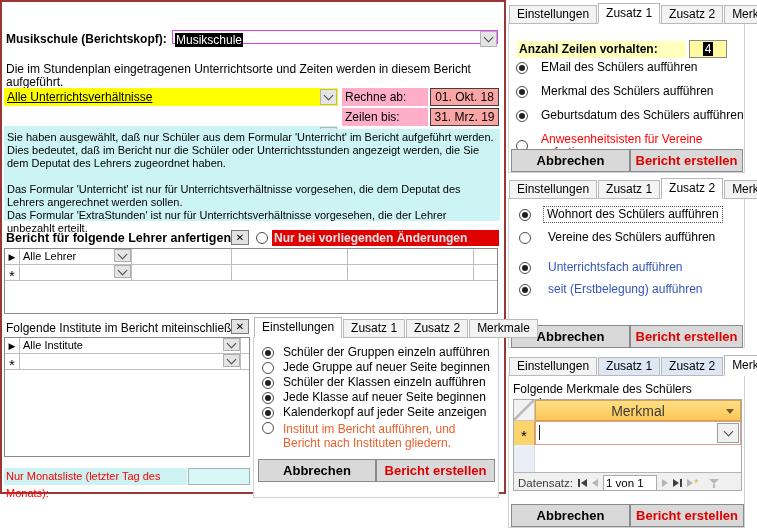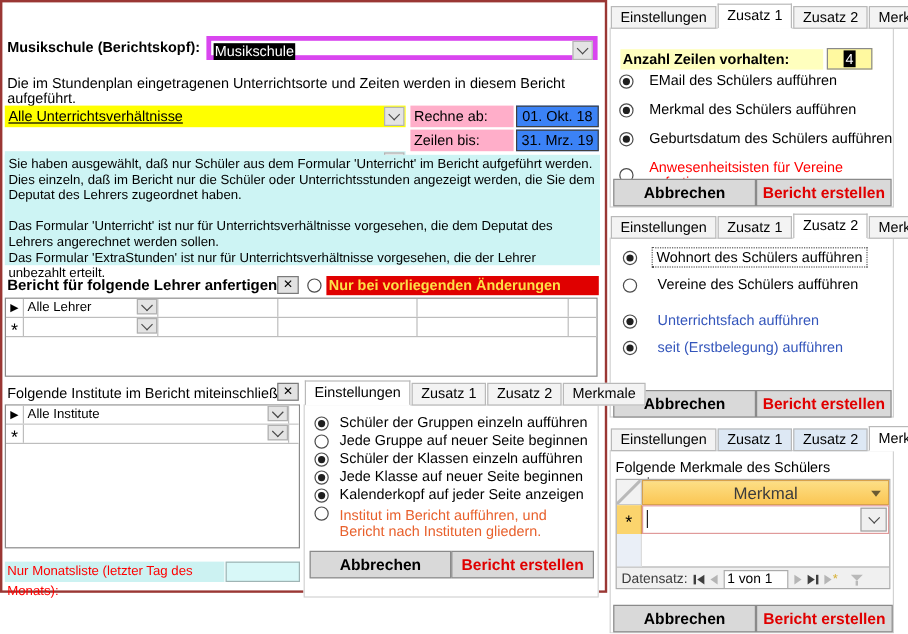--- a/index.html
+++ b/index.html
@@ -8,37 +8,37 @@
   .abs{position:absolute;box-sizing:border-box;}
 
   
   .dialog{position:absolute;left:0;top:0;width:506px;height:494px;border:2px solid #9a3734;background:#fff;box-sizing:border-box;}
   .titlebar{position:absolute;left:0;top:0;right:0;height:25px;border-bottom:2px solid #9a3734;background:#fff;}
   .title{position:absolute;left:30px;right:30px;top:5px;text-align:center;font-size:13px;}
   .closex{position:absolute;right:9px;top:2px;font-size:16px;color:#333;cursor:pointer;font-family:"DejaVu Sans",sans-serif;}
   .bold{font-weight:bold;}
   .appicon{position:absolute;left:9px;top:4px;}
 
-  .combofield{background:#fff;border:4px solid #d946ef;height:20px;line-height:16px;padding:1px 2px;font-size:12px;}
+  .combofield{background:#fff;border:1px solid #d946ef;height:14px;line-height:16px;padding:1px 2px;font-size:12px;}
   .invsel{background:#000;color:#fff;padding:0 1px;}
   .dropbtn{position:absolute;right:0px;top:0px;width:17px;height:16px;background:#e4e4e4;border:1px solid #b3b3b3;
            display:flex;align-items:center;justify-content:center;box-sizing:border-box;cursor:pointer;}
   .chev{width:6px;height:6px;border-right:1px solid #4a4a4a;border-bottom:1px solid #4a4a4a;transform:rotate(45deg);margin-top:-3px;}
 
   .introtext{font-size:12px;line-height:13.5px;}
   .yellowfield{background:#ffff00;height:18px;line-height:18px;padding:0 3px;font-size:12px;position:relative;text-decoration:underline;}
   .cyanfield{background:#cdf4f4;height:18px;line-height:18px;padding:0 3px;font-size:11px;position:relative;}
   .pinklabel{background:#ffaec9;height:18px;line-height:18px;padding:0 3px;font-size:12px;}
-  .pinkvalue{background:#3b82f6;height:18px;line-height:16px;border:1px solid #404040;text-align:center;font-size:12px;}
+  .pinkvalue{background:#fca5a5;height:18px;line-height:16px;border:1px solid #404040;text-align:center;font-size:12px;}
   .infobox{background:#cdf4f4;font-size:11px;line-height:13px;padding:2px 3px;}
   .infobox .para + .para{margin-top:13px;}
 
   .xbtn{background:#e2e2e2;border:1px solid #7a7a7a;width:18px;height:15px;text-align:center;line-height:13px;
         font-size:10px;font-weight:bold;font-family:"DejaVu Sans",sans-serif;cursor:pointer;}
-  .redbanner{background:#e00000;color:#fde047;font-weight:bold;font-size:12px;height:16px;line-height:16px;padding:0 2px;}
+  .redbanner{background:#e00000;color:#e5e5e5;font-weight:bold;font-size:12px;height:16px;line-height:16px;padding:0 2px;}
 
   .grid{position:absolute;border:1px solid #8a8a8a;background:#fff;box-sizing:border-box;overflow:hidden;}
   .grow{display:flex;height:15px;border-bottom:1px solid #bdbdbd;background:#fff;}
   .gsel{width:14px;flex:0 0 14px;border-right:1px solid #bdbdbd;display:flex;align-items:center;justify-content:center;}
   .gsel .cur{font-size:9px;font-family:"DejaVu Sans",sans-serif;}
   .gsel .new{font-size:15px;line-height:8px;padding-top:6px;}
   .gcell{border-right:1px solid #bdbdbd;position:relative;box-sizing:border-box;padding:1px 3px;font-size:11px;line-height:12px;}
   .cellbtn{position:absolute;right:0;top:0;width:17px;height:13px;background:#e4e4e4;border:1px solid #b0b0b0;
            display:flex;align-items:center;justify-content:center;box-sizing:border-box;cursor:pointer;}
 
@@ -140,21 +140,21 @@
       <span class="dropbtn" style="top:1px;right:1px;">
           <span class="chev"></span>
         </span>
     </div>
     <div class="abs pinklabel" style="left:340px;top:106px;width:86px;">Zeilen bis:</div>
     <div class="abs pinkvalue" style="left:428px;top:106px;width:69px;">31. Mrz. 19</div>
 
     <div class="abs infobox" style="left:2px;top:127px;width:496px;height:92px;">
       <div class="para">
         <span>Sie haben ausgewählt, daß nur Schüler aus dem Formular 'Unterricht' im Bericht aufgeführt werden.</span>
-        <span>Dies einzeln, daß im Bericht nur die Schüler oder Unterrichtsstunden angezeigt werden, die Sie dem Deputat des Lehrers zugeordnet haben.</span>
+        <span>Dies bedeutet, daß im Bericht nur die Schüler oder Unterrichtsstunden angezeigt werden, die Sie dem Deputat des Lehrers zugeordnet haben.</span>
       </div>
       <div class="para">
         <span>Das Formular 'Unterricht' ist nur für Unterrichtsverhältnisse vorgesehen, die dem Deputat des Lehrers angerechnet werden sollen.</span><br>
         <span>Das Formular 'ExtraStunden' ist nur für Unterrichtsverhältnisse vorgesehen, die der Lehrer unbezahlt erteilt.</span>
       </div>
     </div>
 
     <div class="abs bold" style="left:4px;top:229px;font-size:12.5px;">Bericht für folgende Lehrer anfertigen:</div>
     <div class="abs xbtn" style="left:229px;top:228px;">✕</div>
     <span class="abs radio" style="left:254px;top:230px;"></span>

